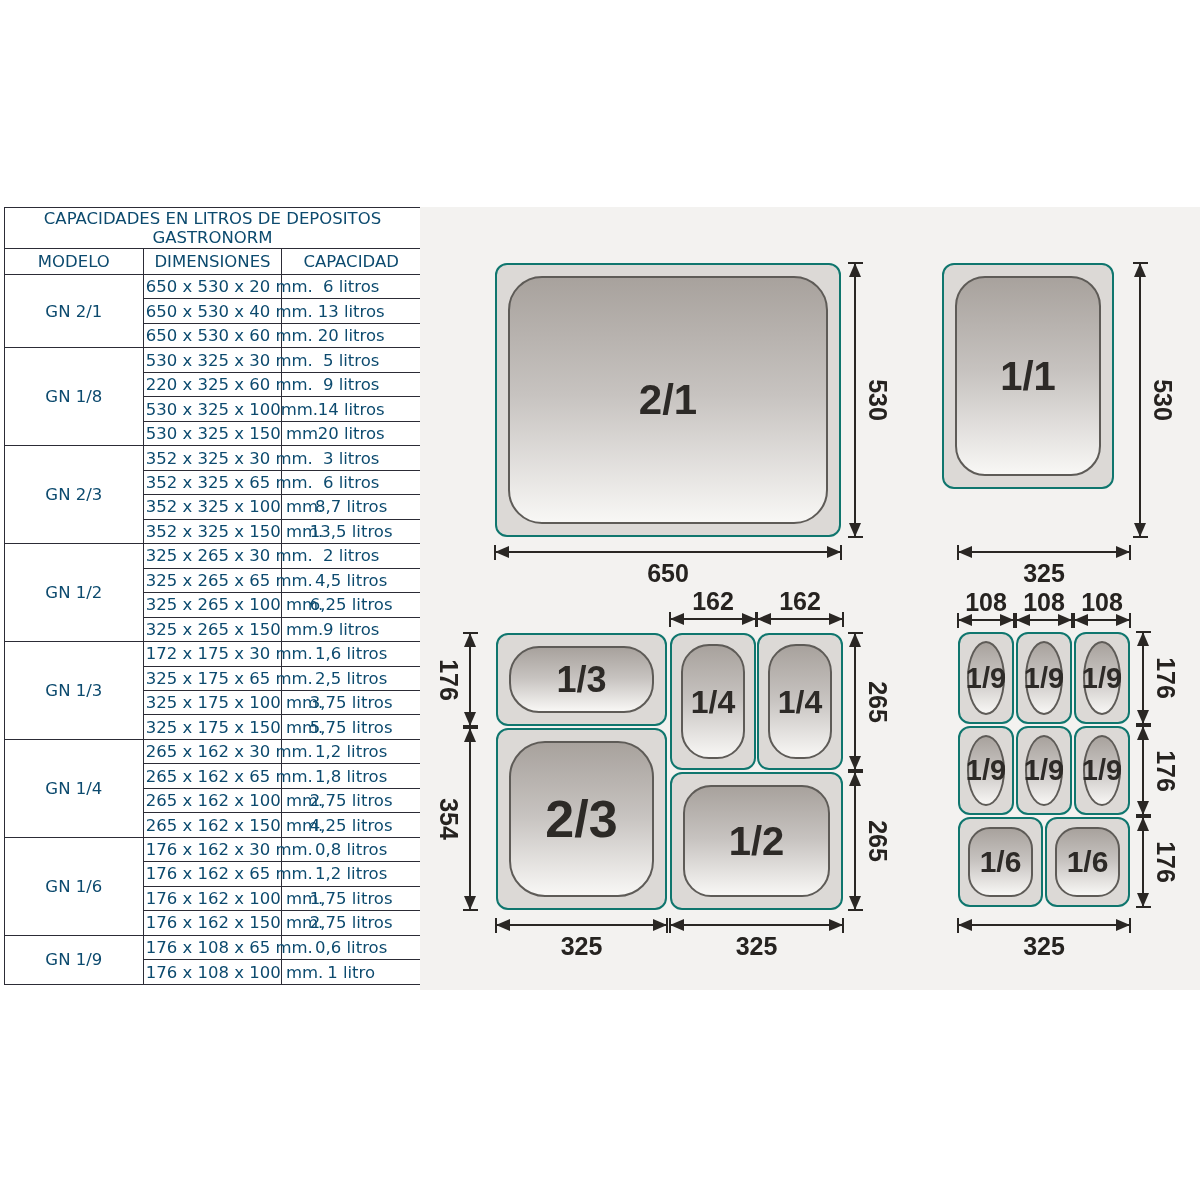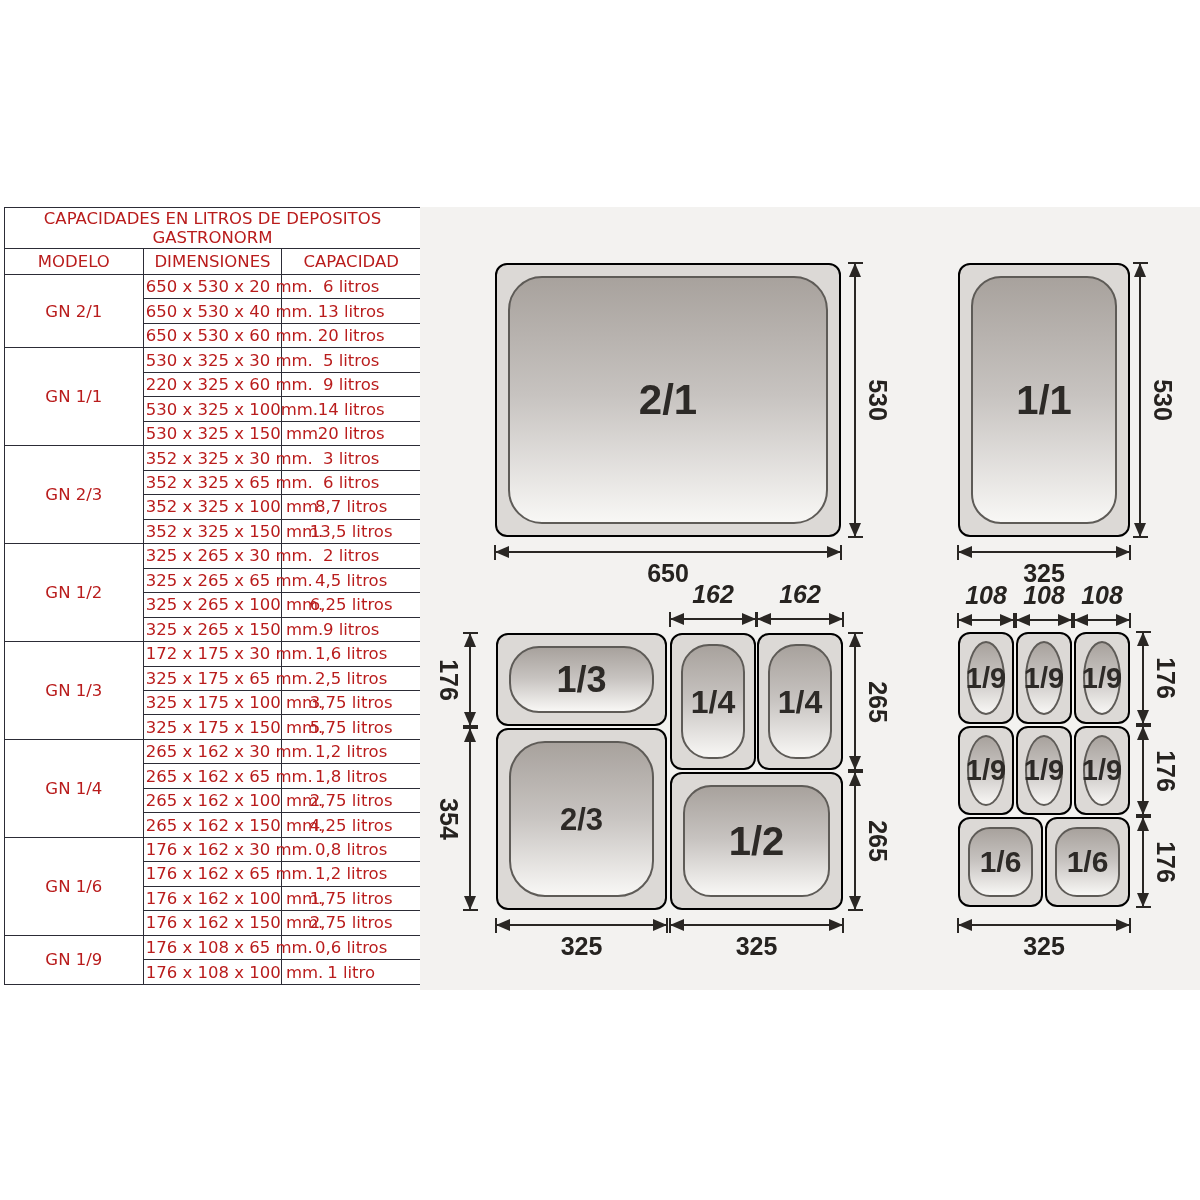--- a/index.html
+++ b/index.html
@@ -5,42 +5,42 @@
   html,body { margin:0; padding:0; }
   body {
     width:1200px; height:1200px; position:relative; background:#ffffff;
     font-family:"Liberation Sans", sans-serif; overflow:hidden;
   }
 
   
   table.cap-table {
     position:absolute; left:4px; top:207px; width:417px; height:778px;
     border-collapse:collapse; table-layout:fixed;
-    font-family:"DejaVu Sans", sans-serif; font-size:16.5px; color:#b91c1c;
+    font-family:"DejaVu Sans", sans-serif; font-size:16.5px; color:#0c4a6e;
   }
   .cap-table th, .cap-table td { border:1.5px solid #2c2c36; padding:0; font-weight:400; }
   .cap-table .title-cell { height:40px; text-align:center; line-height:19px; }
   .cap-table thead tr.hdr th { height:25px; text-align:center; }
   .col-model { width:86px; }
   .col-dim   { width:200px; }
   .col-cap   { width:131px; }
   .cap-table td.model-cell { text-align:center; vertical-align:middle; }
   .cap-table td.dim-cell   { text-align:left; padding-left:2px; white-space:nowrap; }
   .cap-table td.cap-cell   { text-align:center; }
 
   
   .panel {
     position:absolute; left:420px; top:207px; width:780px; height:783px;
     background:#f3f2f0;
   }
 
   
   .pan {
     position:absolute; box-sizing:border-box;
-    background:#dcd9d6; border:2px solid #000000; border-radius:12px;
+    background:#dcd9d6; border:2px solid #0f766e; border-radius:12px;
   }
   .pan .inner {
     position:absolute; box-sizing:border-box;
     border:2px solid #5e5b57;
     background:linear-gradient(to bottom, #a8a29d 0%, #c7c3c0 48%, #f8f7f5 100%);
     display:flex; align-items:center; justify-content:center;
   }
   .plabel {
     font-weight:bold; color:#2d2a27; white-space:nowrap; line-height:1;
   }
@@ -60,21 +60,21 @@
   .dim.v .a2 { bottom:0; left:-6px; border-left:6px solid transparent; border-right:6px solid transparent; border-top:14px solid var(--dimc); }
   .dim.h .tk { width:2px; height:15px; top:-7.5px; background:var(--dimc); }
   .dim.h .t1 { left:-1px; } .dim.h .t2 { right:-1px; }
   .dim.v .tk { height:2px; width:15px; left:-7.5px; background:var(--dimc); }
   .dim.v .t1 { top:-1px; } .dim.v .t2 { bottom:-1px; }
   .lb {
     position:absolute; font-size:25px; font-weight:bold; color:#262320;
     white-space:nowrap; line-height:1;
   }
   .dim.h .lb-below { top:9px;  left:50%; transform:translateX(-50%); }
-  .dim.h .lb-above { bottom:12px; left:50%; transform:translateX(-50%);font-style:italic; }
+  .dim.h .lb-above { bottom:5px; left:50%; transform:translateX(-50%); }
   .dim.v .lb-right { left:22px;  top:50%; transform:translate(-50%,-50%) rotate(90deg); }
   .dim.v .lb-left  { left:-22px; top:50%; transform:translate(-50%,-50%) rotate(90deg); }
 </style>
 </head>
 <body>
 
 <table class="cap-table">
   <thead>
     <tr>
       <th colspan="3" class="title-cell">
@@ -96,21 +96,21 @@
       </tr>
       <tr>
         <td class="dim-cell">650 x 530 x 40 mm.</td>
         <td class="cap-cell">13 litros</td>
       </tr>
       <tr>
         <td class="dim-cell">650 x 530 x 60 mm.</td>
         <td class="cap-cell">20 litros</td>
       </tr>
       <tr>
-        <td class="model-cell" rowspan="4">GN 1/1</td>
+        <td class="model-cell" rowspan="4">GN 1/8</td>
         <td class="dim-cell">530 x 325 x 30 mm.</td>
         <td class="cap-cell">5 litros</td>
       </tr>
       <tr>
         <td class="dim-cell">220 x 325 x 60 mm.</td>
         <td class="cap-cell">9 litros</td>
       </tr>
       <tr>
         <td class="dim-cell">530 x 325 x 100mm.</td>
         <td class="cap-cell">14 litros</td>
@@ -233,21 +233,21 @@
     </div>
   <div class="dim v" style="left:435px;top:56px;height:274px">
     <span class="lb lb-right">530</span>
   <i class="ln"></i>
       <i class="a a1"></i>
       <i class="a a2"></i>
       <i class="tk t1"></i>
       <i class="tk t2"></i>
     </div>
 
-  <div class="pan" style="left:538px;top:56px;width:172px;height:274px">
+  <div class="pan" style="left:522px;top:56px;width:172px;height:226px">
     <div class="inner" style="inset:11px;border-radius:30px">
       <span class="plabel" style="font-size:40px">1/1</span>
     </div>
   </div>
   <div class="dim h" style="left:538px;top:345px;width:172px">
     <span class="lb lb-below">325</span>
   <i class="ln"></i>
       <i class="a a1"></i>
       <i class="a a2"></i>
       <i class="tk t1"></i>
@@ -272,21 +272,21 @@
       <span class="plabel" style="font-size:32px">1/4</span>
     </div>
   </div>
   <div class="pan" style="left:337px;top:426px;width:86px;height:137px">
     <div class="inner" style="inset:9px;border-radius:28px">
       <span class="plabel" style="font-size:32px">1/4</span>
     </div>
   </div>
   <div class="pan" style="left:76px;top:521px;width:171px;height:182px">
     <div class="inner" style="inset:11px;border-radius:36px">
-      <span class="plabel" style="font-size:31px">2/3</span>
+      <span class="plabel" style="font-size:52px">2/3</span>
     </div>
   </div>
   <div class="pan" style="left:250px;top:565px;width:173px;height:138px">
     <div class="inner" style="inset:11px;border-radius:28px">
       <span class="plabel" style="font-size:40px">1/2</span>
     </div>
   </div>
 
   <div class="dim h" style="left:250px;top:412px;width:86px">
     <span class="lb lb-above">162</span>

